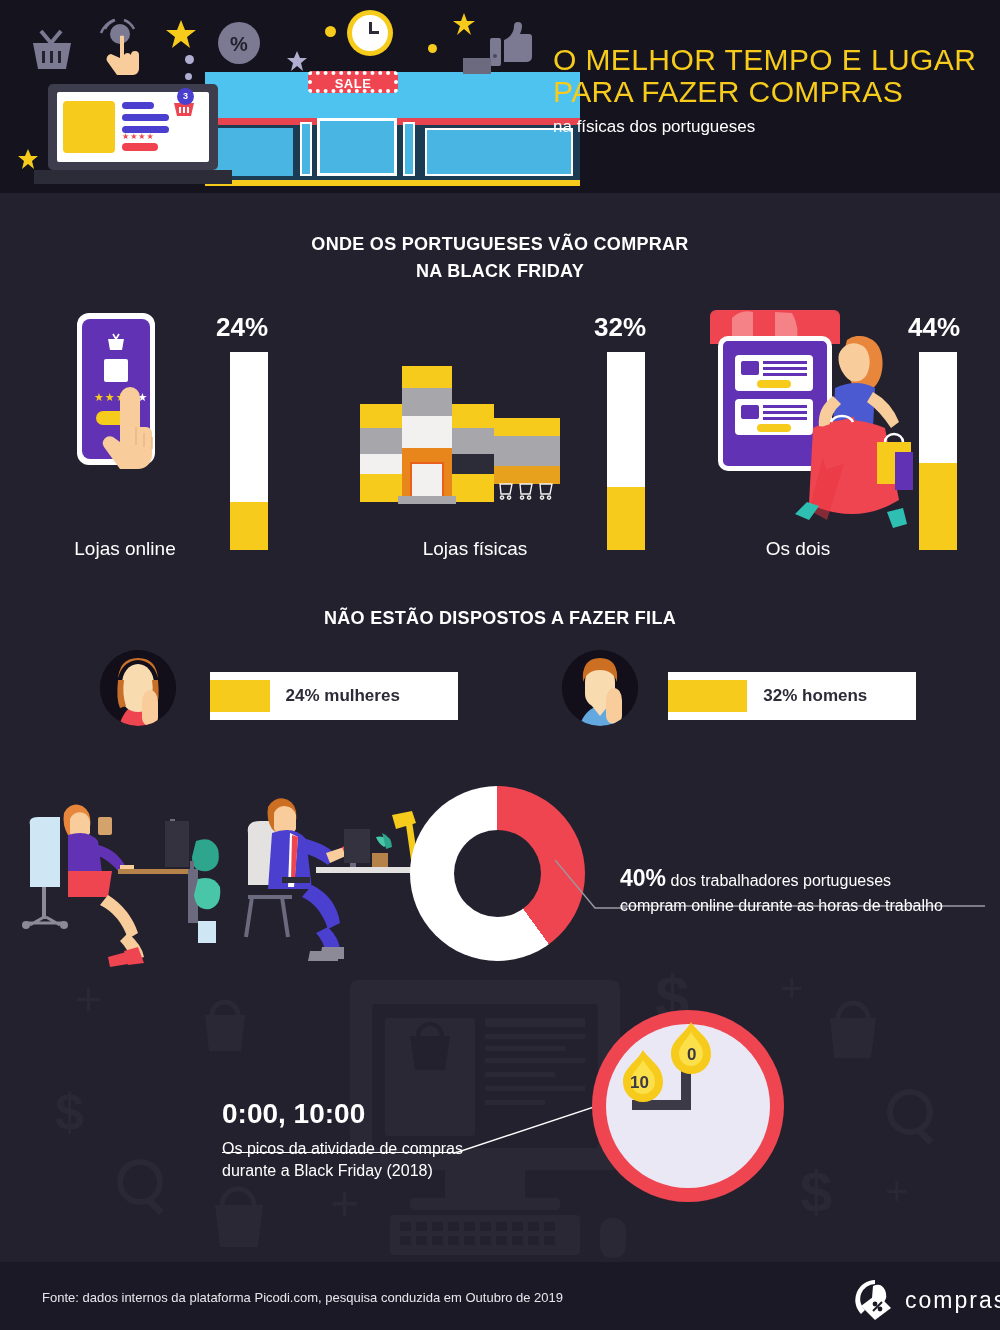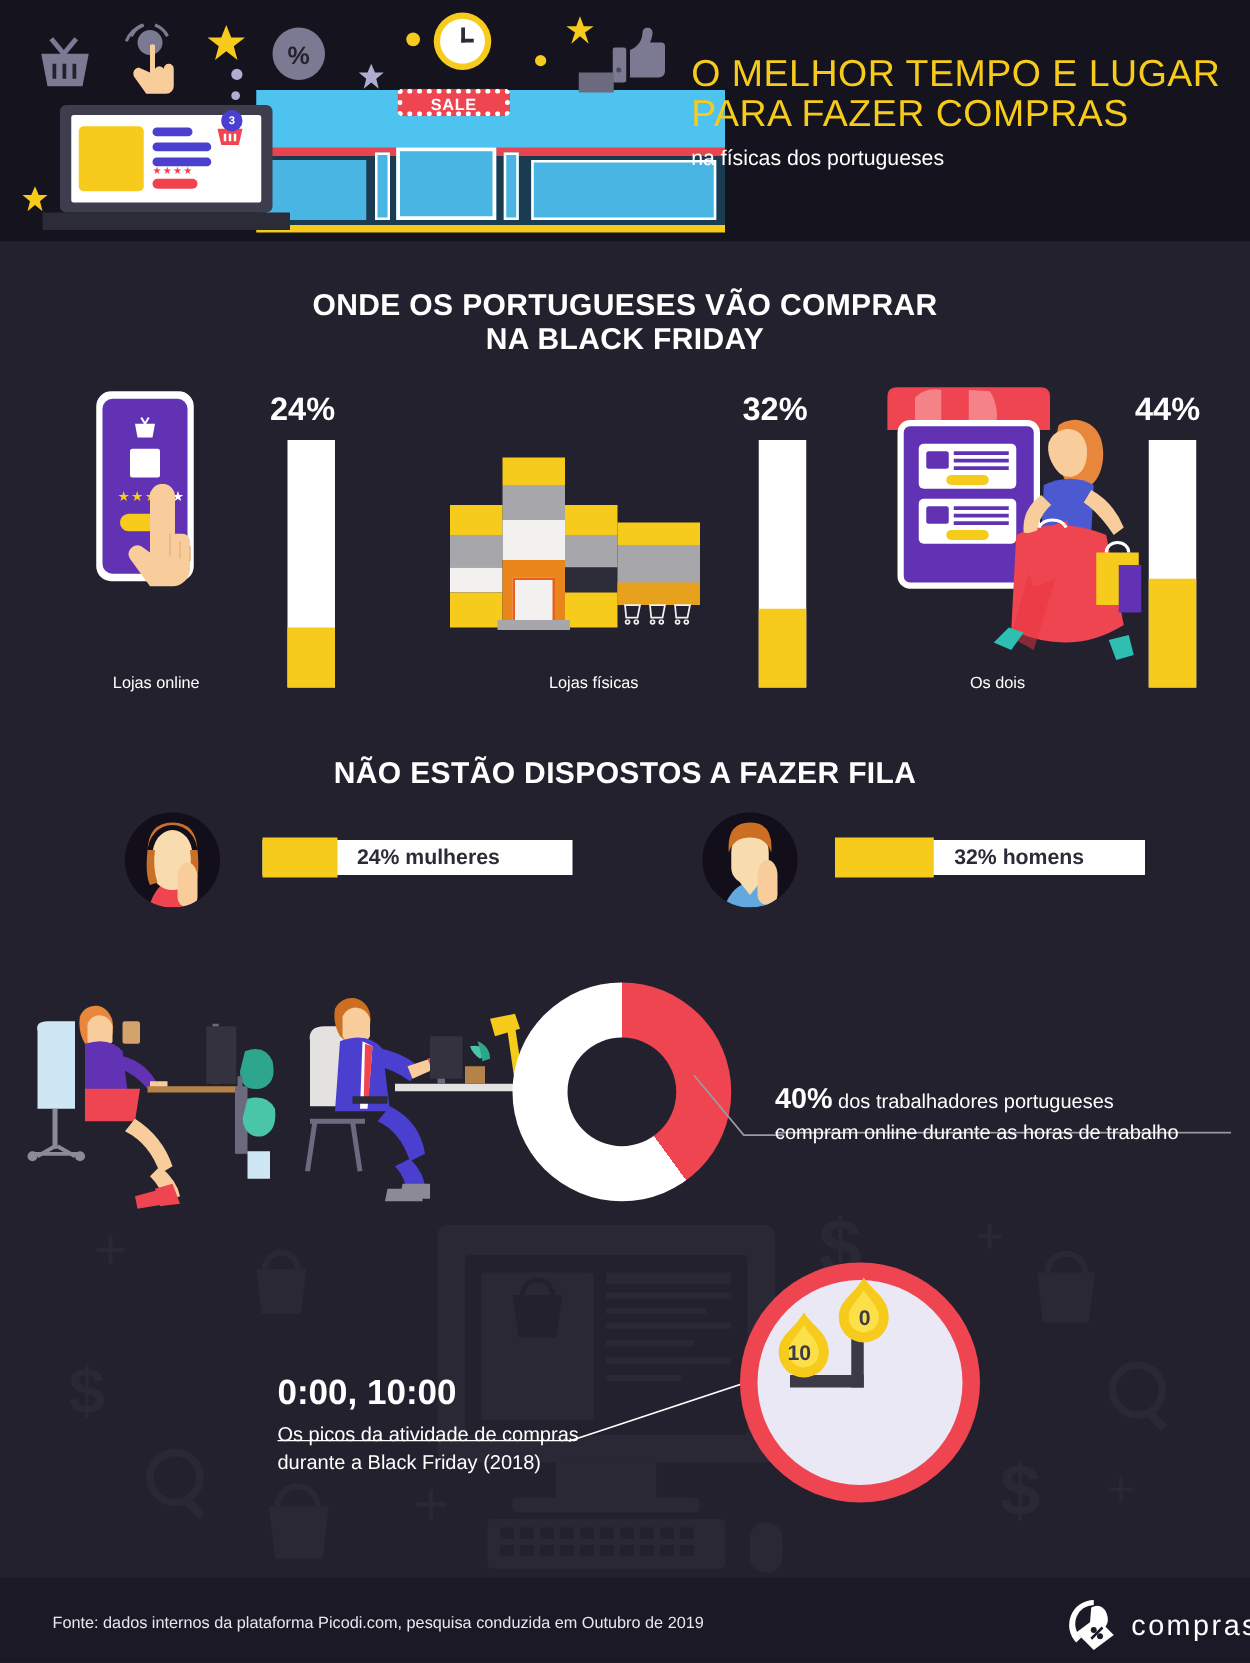--- a/index.html
+++ b/index.html
@@ -42,43 +42,43 @@
   .lap-base { position:absolute; left:-14px; top:86px; width:198px; height:14px; background:#2c2b38; }
   .cart-badge { position:absolute; left:120px; top:-4px; width:17px; height:17px; background:#4b3fd0; border-radius:50%; color:#fff; font-size:9px; font-weight:bold; text-align:center; line-height:17px;}
 
   
   .store { position:absolute; left:205px; top:62px; width:375px; height:125px; }
   .store-roof { position:absolute; left:0; top:10px; width:375px; height:52px; background:#4ec3f0; }
   .store-roof2 { position:absolute; left:0; top:56px; width:375px; height:7px; background:#e8444f; }
   .store-body { position:absolute; left:0; top:63px; width:375px; height:56px; background:#1b3b52; }
   .store-floor { position:absolute; left:0; top:118px; width:375px; height:6px; background:#f6cb1b; }
   .sale-sign {
-    position:absolute; left:113px; top:9px; width:90px; height:22px; background:#ee4551;
+    position:absolute; left:103px; top:9px; width:90px; height:22px; background:#ee4551;
     border:4px dotted #fff; border-radius:4px; color:#fff; font-weight:bold; font-size:13px;
     text-align:center; line-height:17px; letter-spacing:.5px;
   }
   .window { position:absolute; background:#56c3e8; }
 
   
   .clk { position:absolute; left:347px; top:10px; width:46px; height:46px; border-radius:50%; background:#f6cb1b; }
   .clk-in { position:absolute; left:5px; top:5px; width:36px; height:36px; border-radius:50%; background:#fff; }
   .thumb { position:absolute; left:490px; top:22px; }
 
   
   .sec-title {
-    text-align:center; font-size:24px; font-weight:bold; letter-spacing:.3px;
+    text-align:center; font-size:18px; font-weight:bold; letter-spacing:.3px;
     line-height:27px; color:#ffffff;
   }
   #s1-title { position:absolute; left:0; top:231px; width:1000px; }
 
   .barwrap { position:absolute; }
   .bar-pct { position:absolute; font-size:26px; font-weight:bold; color:#ffffff; }
   .bar-track { position:absolute; width:38px; height:198px; background:#ffffff; }
   .bar-fill { position:absolute; left:0; bottom:0; width:38px; background:#f6cb1b; }
-  .bar-label { position:absolute; font-size:13px; color:#ffffff; text-align:center; }
+  .bar-label { position:absolute; font-size:19px; color:#ffffff; text-align:center; }
 
   
   .phone { position:absolute; left:77px; top:313px; width:78px; height:152px; background:#fff; border-radius:12px; }
   .phone-scr { position:absolute; left:5px; top:6px; width:68px; height:140px; background:#6133b4; border-radius:8px; }
   .ph-sq { position:absolute; left:22px; top:40px; width:24px; height:23px; background:#fff; border-radius:2px;}
   .ph-stars { position:absolute; left:12px; top:72px; font-size:11px; color:#f6cb1b; letter-spacing:1px; }
   .ph-btn { position:absolute; left:14px; top:92px; width:42px; height:14px; background:#f6cb1b; border-radius:8px;}
   .hand { position:absolute; left:100px; top:387px; width:70px; height:85px; }
 
   
@@ -89,21 +89,21 @@
   .mshop { position:absolute; left:710px; top:310px; width:130px; height:165px; }
   .aw { position:absolute; left:0; top:0; width:130px; height:34px; background:#e8444f; border-radius:6px 6px 0 0;}
   .mshop-body { position:absolute; left:8px; top:26px; width:114px; height:135px; background:#6133b4; border:5px solid #fff; border-radius:10px; }
   .card { position:absolute; background:#fff; border-radius:4px; }
   .lady { position:absolute; left:795px; top:330px; width:120px; height:205px; }
 
   
   #s2-title { position:absolute; left:0; top:605px; width:1000px; }
   .qrow { position:absolute; }
   .avatar { position:absolute; width:76px; height:76px; border-radius:50%; background:#120f1a; overflow:hidden; }
-  .qbar { position:absolute; height:28px; background:#ffffff; display:flex; align-items:center; }
+  .qbar { position:absolute; height:48px; background:#ffffff; display:flex; align-items:center; }
   .qbar-fill { height:32px; background:#f6cb1b; }
   .qbar-txt { font-size:17px; font-weight:bold; color:#2c2b38; padding-left:16px; }
 
   
   .donut { position:absolute; left:410px; top:786px; width:175px; height:175px; border-radius:50%; }
   .donut-hole { position:absolute; left:44px; top:44px; width:87px; height:87px; border-radius:50%; background:#23212e; }
   .callout { position:absolute; left:620px; top:865px; width:365px; }
   .callout b { font-size:23px; }
   .callout span { font-size:16px; }
   .callout-l2 { font-size:16px; line-height:24px; }

